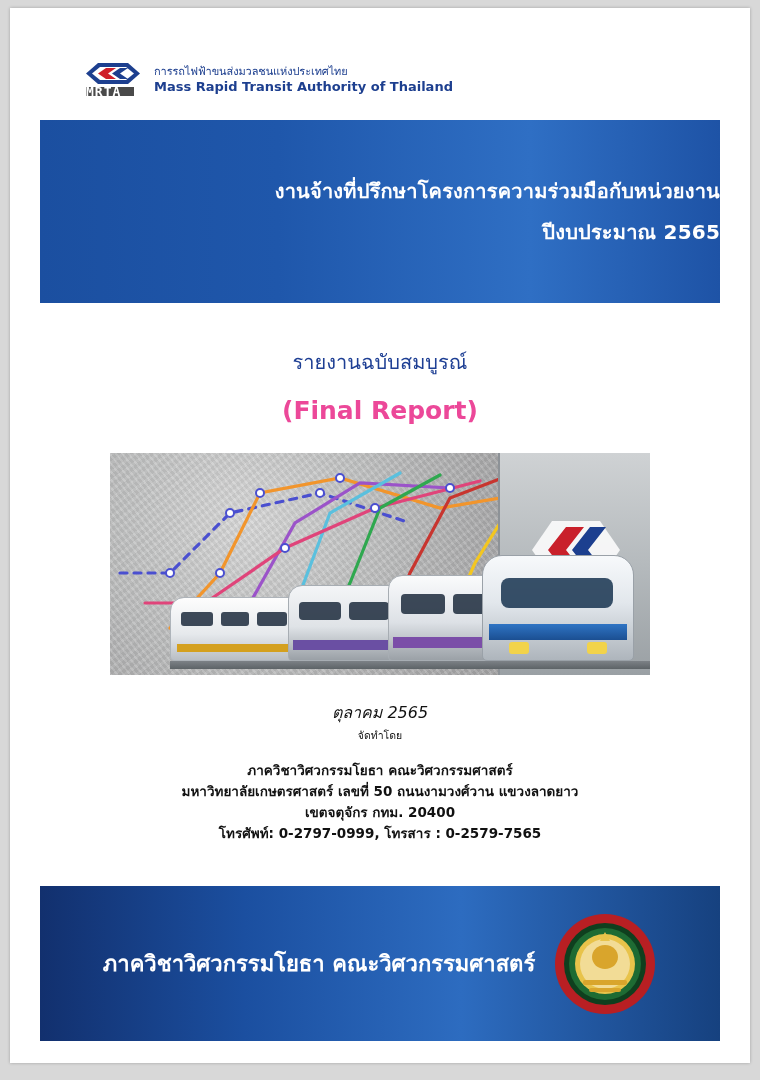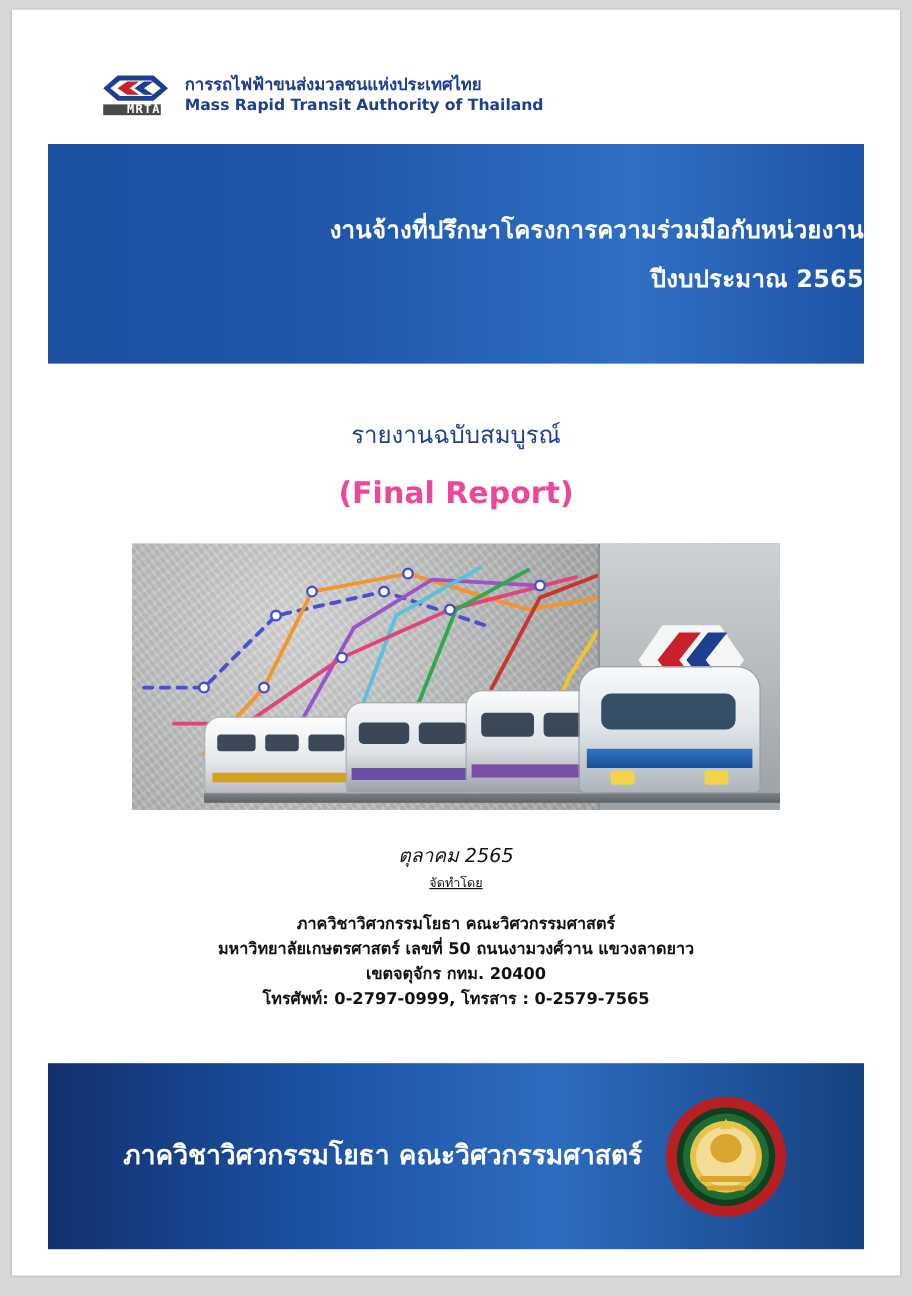--- a/index.html
+++ b/index.html
@@ -43,32 +43,32 @@
     width: 62px; height: 27px;
   }
   .mrta-mark .wordmark {
     position: absolute;
     left: 4px;
     top: 27px;
     width: 48px;
     height: 9px;
     background: #4a4a4a;
     color: #ffffff;
-    font-size: 10px;
+    font-size: 13px;
     letter-spacing: 1px;
-    text-align: right;
+    text-align: left;
     line-height: 9px;
     font-family: "DejaVu Sans Mono", monospace;
     font-weight: bold;
   }
   .org-names { line-height: 1.25; }
   .org-names .th {
     color: #1d3f8f;
-    font-size: 14px;
-    font-weight: bold;
+    font-size: 11px;
+    font-weight: normal;
     letter-spacing: -0.1px;
   }
   .org-names .en {
     color: #1d3f8f;
     font-size: 13px;
     font-weight: bold;
   }
 
   
   .title-banner {
@@ -190,21 +190,20 @@
     font-style: italic;
     color: #111;
   }
   .by-line {
     position: absolute;
     left: 0; top: 719px;
     width: 740px;
     text-align: center;
     font-size: 10.5px;
     color: #111;
-    text-decoration: underline;
   }
   .addr {
     position: absolute;
     left: 0; top: 752px;
     width: 740px;
     text-align: center;
     color: #111;
   }
   .addr div {
     font-size: 13.5px;

